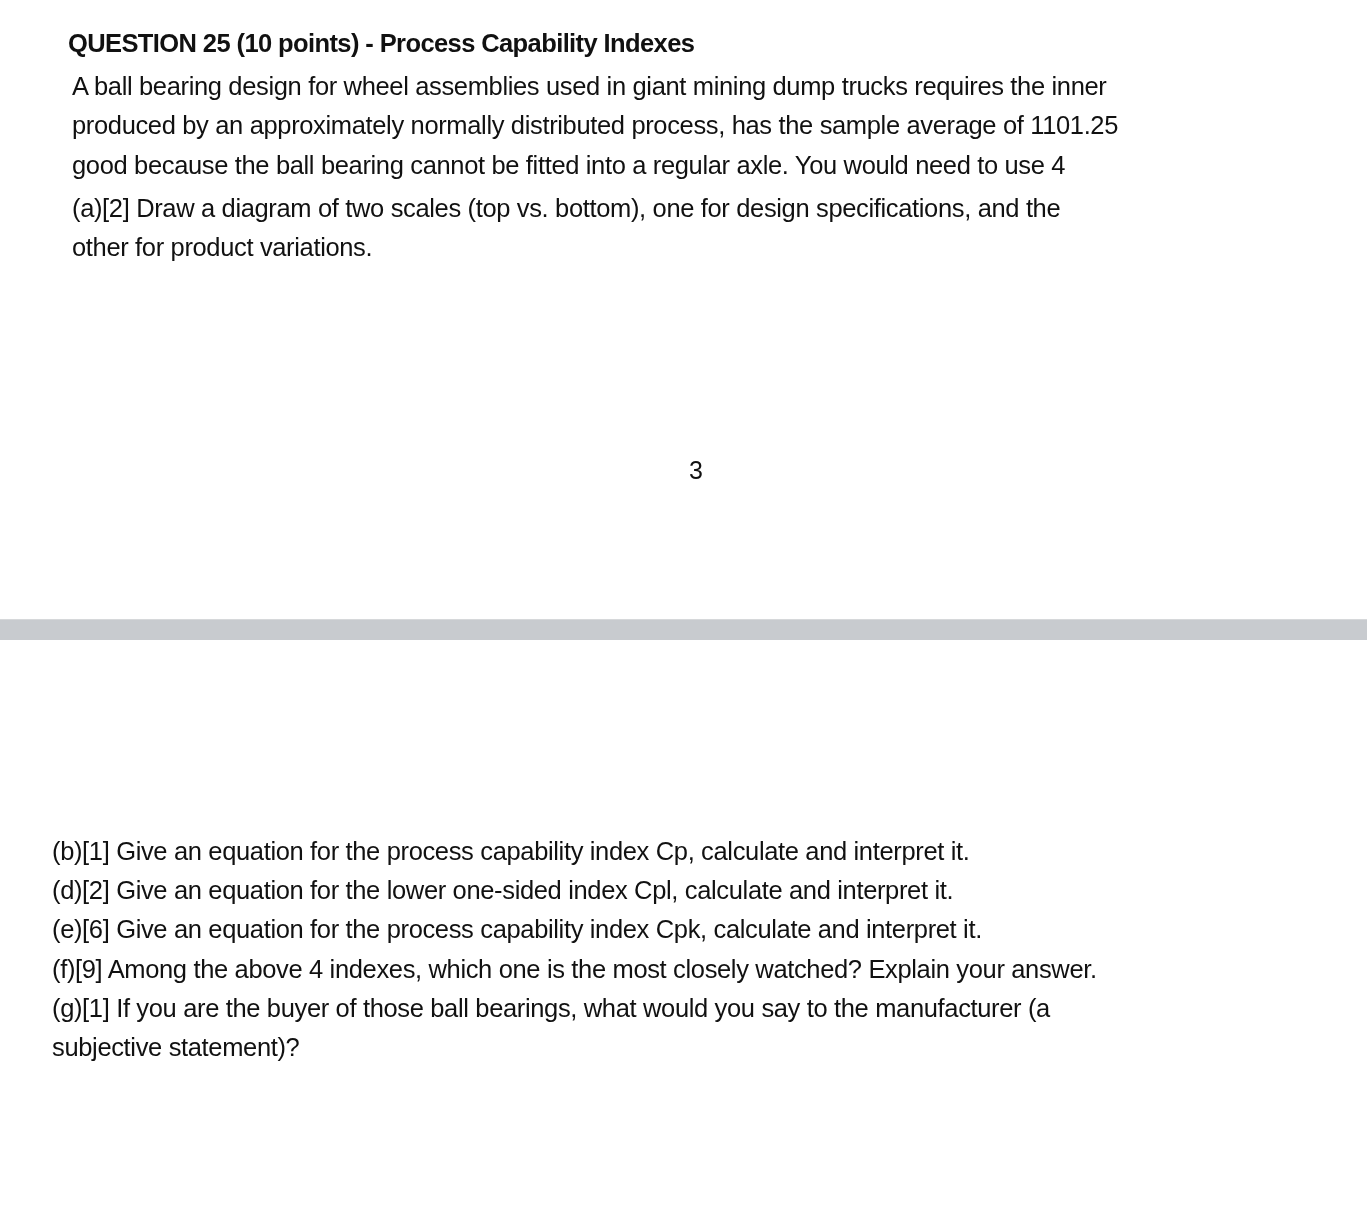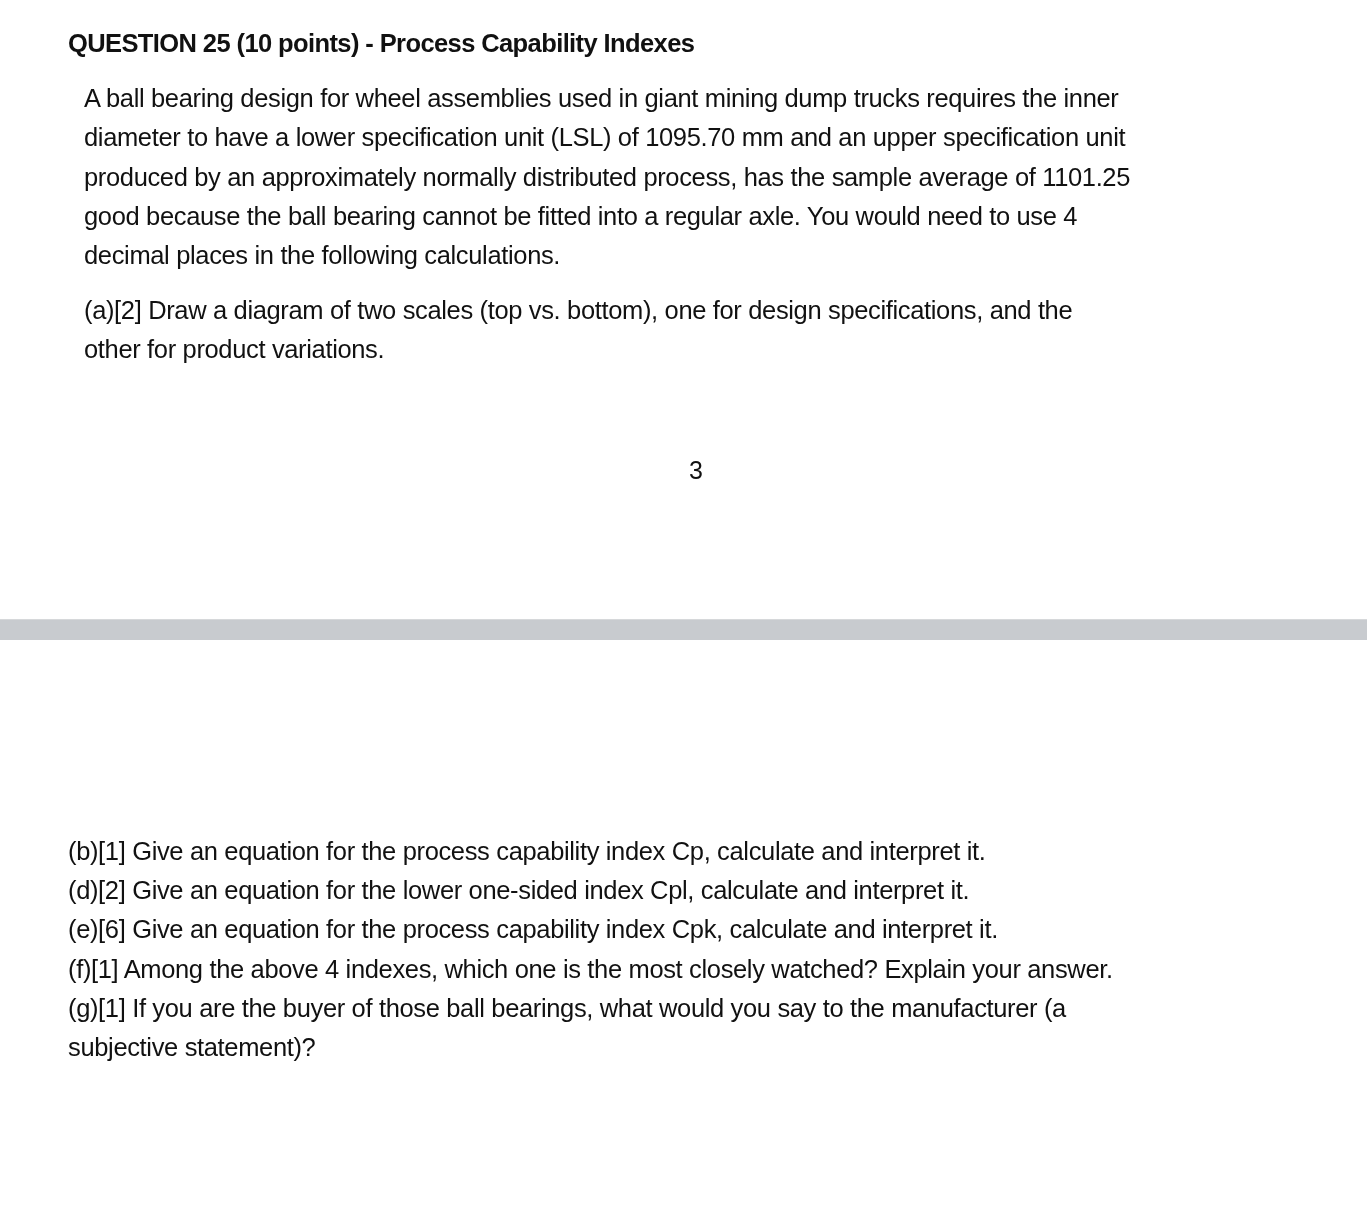--- a/index.html
+++ b/index.html
@@ -10,64 +10,62 @@
   }
   .page-top {
     position: absolute; left: 0; top: 0; width: 1367px; height: 619px;
     background: #ffffff;
   }
   .content {
     position: absolute; left: 68px; top: 24px; width: 1270px;
     font-size: 25.5px; line-height: 39.2px; letter-spacing: -0.35px;
   }
   .title { font-weight: bold; letter-spacing: -0.6px; }
-  .para { margin: 16px; }
+  .para { margin: 4px; }
   .line { display: block; white-space: nowrap; }
   .page-number {
     position: absolute; left: 689px; top: 454px;
     font-size: 25px; line-height: 32px;
   }
   .page-break {
     position: absolute; left: 0; top: 619px; width: 1367px; height: 21px;
     background: #c8cbcf; border-top: 1px solid #d6d8da;
   }
   .page-bottom {
     position: absolute; left: 0; top: 640px; width: 1367px; height: 588px;
     background: #ffffff;
   }
   .subquestions {
-    position: absolute; left: 68px; top: 832px; width: 1270px;
+    position: absolute; left: 52px; top: 832px; width: 1270px;
     font-size: 25.5px; line-height: 39.2px; letter-spacing: -0.35px;
   }
 </style>
 </head>
 <body>
 
 <div class="page-top">
   <div class="content">
     <div class="title line">QUESTION 25 (10 points) - Process Capability Indexes</div>
     <p class="para">
       <span class="line">A ball bearing design for wheel assemblies used in giant mining dump trucks requires the inner</span>
-      <span class="line">diameter to have a lower specification unit (LSL) of 1095.70 mm and an upper specification unit</span>
       <span class="line">produced by an approximately normally distributed process, has the sample average of 1101.25</span>
       <span class="line">good because the ball bearing cannot be fitted into a regular axle. You would need to use 4</span>
-      <span class="line">decimal places in the following calculations.</span>
     </p>
     <p class="para">
       <span class="line">(a)[2] Draw a diagram of two scales (top vs. bottom), one for design specifications, and the</span>
       <span class="line">other for product variations.</span>
     </p>
   </div>
   <div class="page-number">3</div>
 </div>
 
 <div class="page-break"></div>
 
 <div class="page-bottom"></div>
 
 <div class="subquestions">
   <span class="line">(b)[1] Give an equation for the process capability index Cp, calculate and interpret it.</span>
   <span class="line">(d)[2] Give an equation for the lower one-sided index Cpl, calculate and interpret it.</span>
   <span class="line">(e)[6] Give an equation for the process capability index Cpk, calculate and interpret it.</span>
-  <span class="line">(f)[1] Among the above 4 indexes, which one is the most closely watched? Explain your answer.</span>
+  <span class="line">(f)[9] Among the above 4 indexes, which one is the most closely watched? Explain your answer.</span>
   <span class="line">(g)[1] If you are the buyer of those ball bearings, what would you say to the manufacturer (a</span>
   <span class="line">subjective statement)?</span>
 </div>
 
 </body></html>

